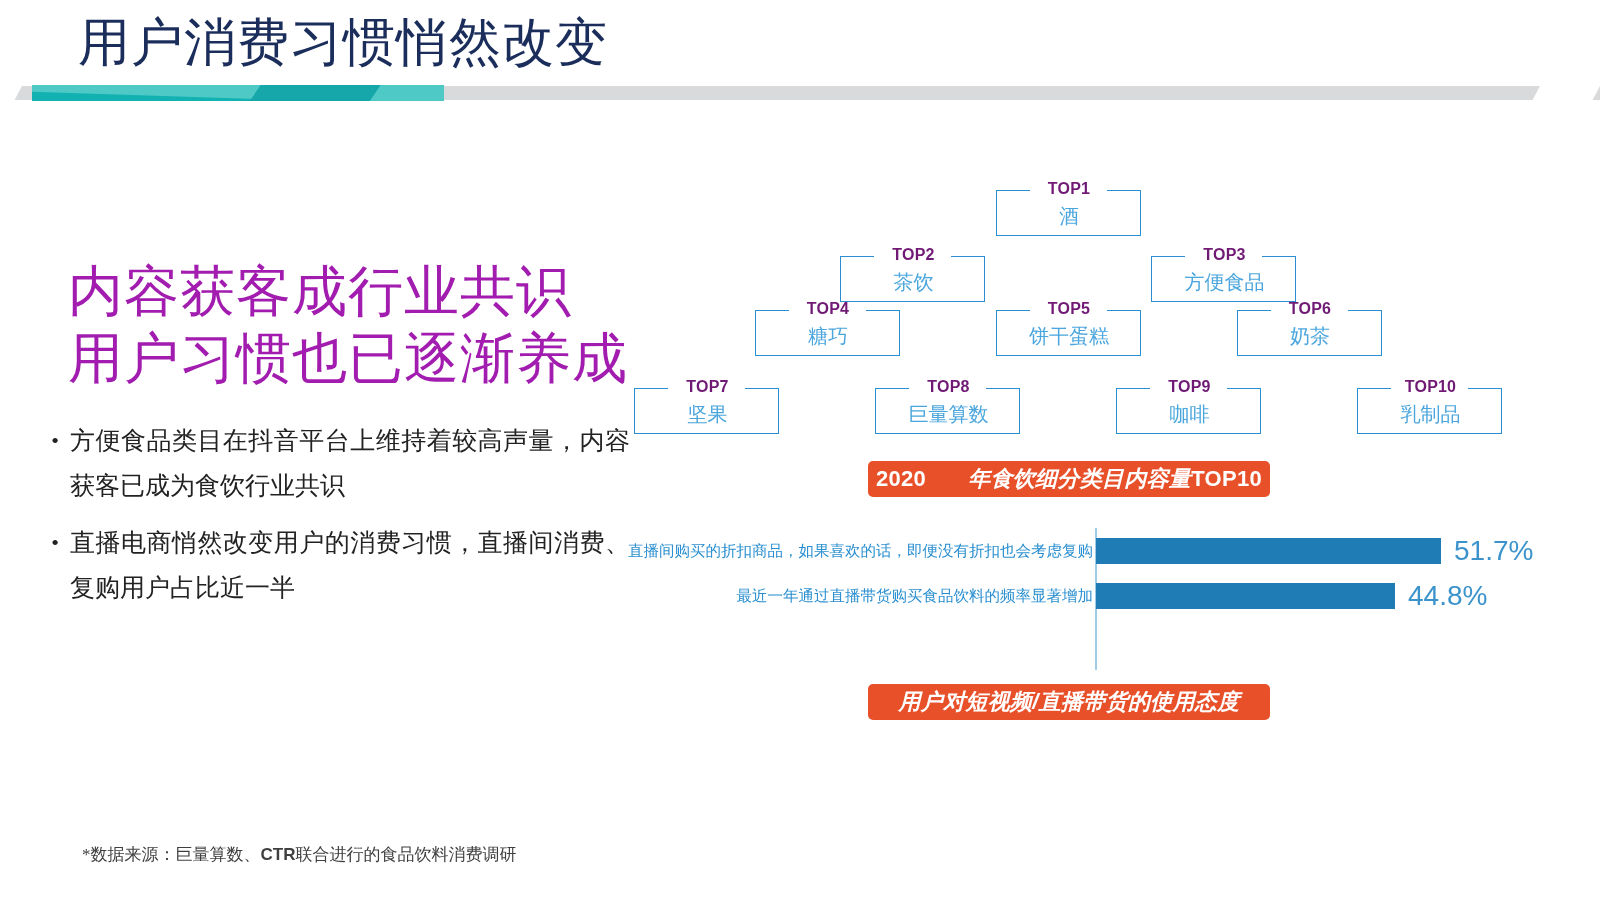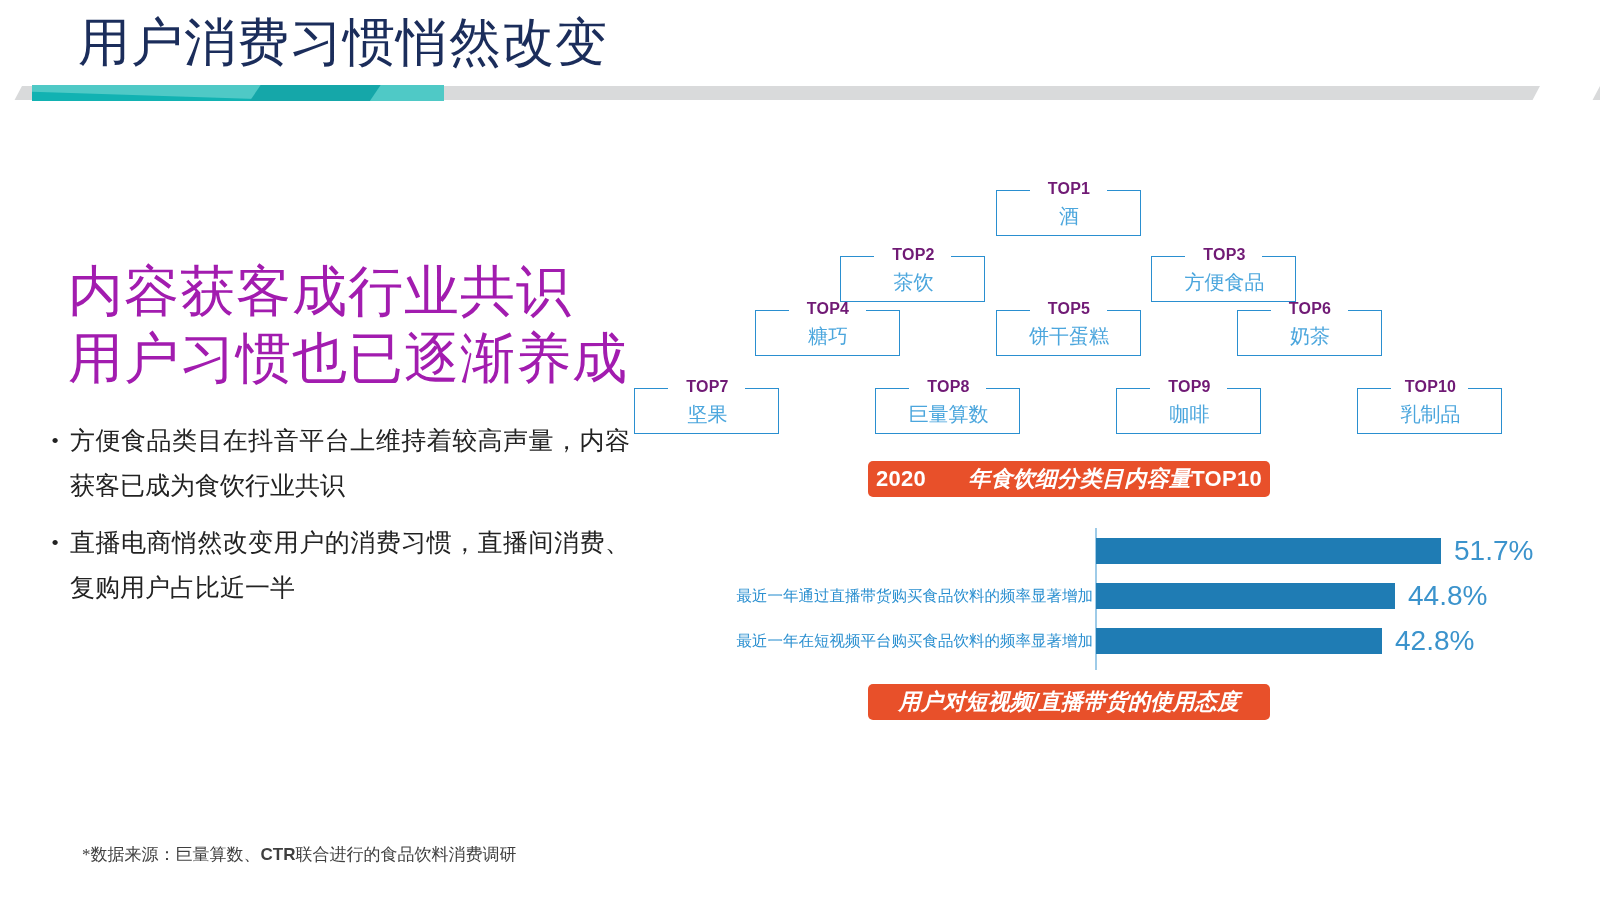--- a/index.html
+++ b/index.html
@@ -405,34 +405,30 @@
 <div class="banner" id="banner-top">
   <span>2020</span>
     <span class="it">年食饮细分类目内容量</span>
     <span>TOP10</span>
 </div>
 
 <div id="bar-chart">
   <div id="chart-axis"></div>
 
   <div class="bar-row b0">
+    <span class="bar-cat">直播间购买的折扣商品，如果喜欢的话，即便没有折扣也会考虑复购</span>
     <span class="bar-fill" style="width:345px"></span>
     <span class="bar-val" style="left:822px">51.7%</span>
   </div>
 
   <div class="bar-row b1">
     <span class="bar-cat">最近一年通过直播带货购买食品饮料的频率显著增加</span>
     <span class="bar-fill" style="width:299px"></span>
     <span class="bar-val" style="left:776px">44.8%</span>
   </div>
 
-  <div class="bar-row b2">
-    <span class="bar-cat">最近一年在短视频平台购买食品饮料的频率显著增加</span>
-    <span class="bar-fill" style="width:286px"></span>
-    <span class="bar-val" style="left:763px">42.8%</span>
-  </div>
 </div>
 
 <div class="banner" id="banner-bottom">用户对短视频/直播带货的使用态度</div>
 
 <div id="footnote">
   <span>*数据来源：巨量算数、</span><span class="bold-en">CTR</span><span>联合进行的食品饮料消费调研</span>
 </div>
 
 </body></html>

